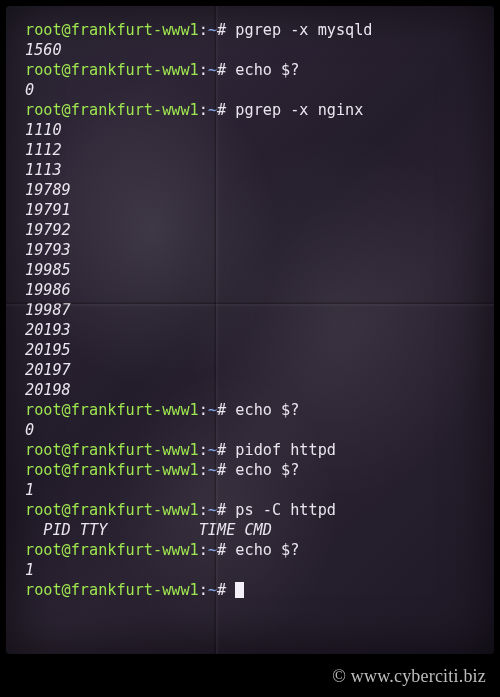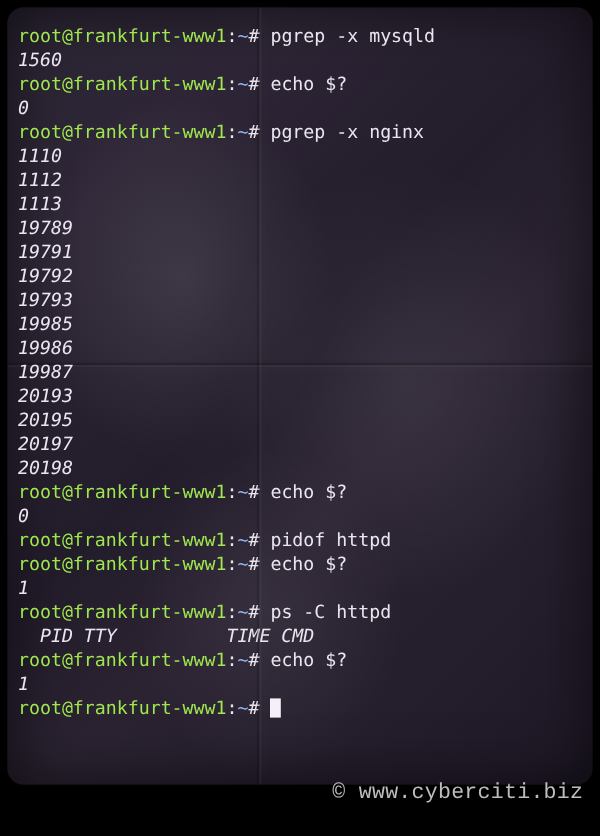--- a/index.html
+++ b/index.html
@@ -13,22 +13,22 @@
   .frame {
     width: 500px;
     height: 697px;
     background: #000;
     padding: 6px;
     position: relative;
   }
   .terminal {
     width: 488px;
     height: 648px;
-    border-radius: 14px;
-    padding: 14px 12px 8px 9px;
+    border-radius: 4px;
+    padding: 14px 12px 8px 19px;
     position: relative;
     overflow: hidden;
     background:
       radial-gradient(ellipse 180px 220px at 30% 35%, rgba(255,255,255,0.10), rgba(255,255,255,0) 70%),
       radial-gradient(ellipse 220px 260px at 68% 48%, rgba(255,255,255,0.07), rgba(255,255,255,0) 70%),
       radial-gradient(ellipse 160px 200px at 45% 78%, rgba(255,255,255,0.06), rgba(255,255,255,0) 70%),
       linear-gradient(135deg, #2a2433 0%, #2e2636 20%, #231c2b 45%, #2b2332 60%, #1e1826 100%);
     box-shadow: inset 0 0 50px rgba(0,0,0,0.6);
     color: #eae6ef;
     font-size: 15.2px;
@@ -62,23 +62,23 @@
     display: inline-block;
     width: 9px;
     height: 16px;
     background: #f3f0f7;
     vertical-align: text-bottom;
     margin-bottom: 1px;
   }
   .watermark {
     position: absolute;
     right: 14px;
-    bottom: 26px;
+    bottom: 10px;
     color: #bdbdbd;
-    font-family: Liberation Mono, monospace;
+    font-family: Liberation Serif, serif;
     font-size: 18px;
     letter-spacing: 0.2px;
   }
 </style>
 </head>
 <body>
 
 <div class="frame">
   <div class="terminal" id="terminal"><span class="line"><span><span class="prompt-user">root@frankfurt-www1</span><span class="prompt-colon">:</span><span class="prompt-path">~</span><span class="prompt-sigil"># </span></span><span class="cmd">pgrep -x mysqld</span></span><span class="line"><span class="out">1560</span></span><span class="line"><span><span class="prompt-user">root@frankfurt-www1</span><span class="prompt-colon">:</span><span class="prompt-path">~</span><span class="prompt-sigil"># </span></span><span class="cmd">echo $?</span></span><span class="line"><span class="out">0</span></span><span class="line"><span><span class="prompt-user">root@frankfurt-www1</span><span class="prompt-colon">:</span><span class="prompt-path">~</span><span class="prompt-sigil"># </span></span><span class="cmd">pgrep -x nginx</span></span><span class="line"><span class="out">1110</span></span><span class="line"><span class="out">1112</span></span><span class="line"><span class="out">1113</span></span><span class="line"><span class="out">19789</span></span><span class="line"><span class="out">19791</span></span><span class="line"><span class="out">19792</span></span><span class="line"><span class="out">19793</span></span><span class="line"><span class="out">19985</span></span><span class="line"><span class="out">19986</span></span><span class="line"><span class="out">19987</span></span><span class="line"><span class="out">20193</span></span><span class="line"><span class="out">20195</span></span><span class="line"><span class="out">20197</span></span><span class="line"><span class="out">20198</span></span><span class="line"><span><span class="prompt-user">root@frankfurt-www1</span><span class="prompt-colon">:</span><span class="prompt-path">~</span><span class="prompt-sigil"># </span></span><span class="cmd">echo $?</span></span><span class="line"><span class="out">0</span></span><span class="line"><span><span class="prompt-user">root@frankfurt-www1</span><span class="prompt-colon">:</span><span class="prompt-path">~</span><span class="prompt-sigil"># </span></span><span class="cmd">pidof httpd</span></span><span class="line"><span><span class="prompt-user">root@frankfurt-www1</span><span class="prompt-colon">:</span><span class="prompt-path">~</span><span class="prompt-sigil"># </span></span><span class="cmd">echo $?</span></span><span class="line"><span class="out">1</span></span><span class="line"><span><span class="prompt-user">root@frankfurt-www1</span><span class="prompt-colon">:</span><span class="prompt-path">~</span><span class="prompt-sigil"># </span></span><span class="cmd">ps -C httpd</span></span><span class="line"><span class="out">  PID TTY          TIME CMD</span></span><span class="line"><span><span class="prompt-user">root@frankfurt-www1</span><span class="prompt-colon">:</span><span class="prompt-path">~</span><span class="prompt-sigil"># </span></span><span class="cmd">echo $?</span></span><span class="line"><span class="out">1</span></span><span class="line"><span><span class="prompt-user">root@frankfurt-www1</span><span class="prompt-colon">:</span><span class="prompt-path">~</span><span class="prompt-sigil"># </span></span><span class="cmd"></span><span class="cursor"></span></span></div>
   <div class="watermark">© www.cyberciti.biz</div>

